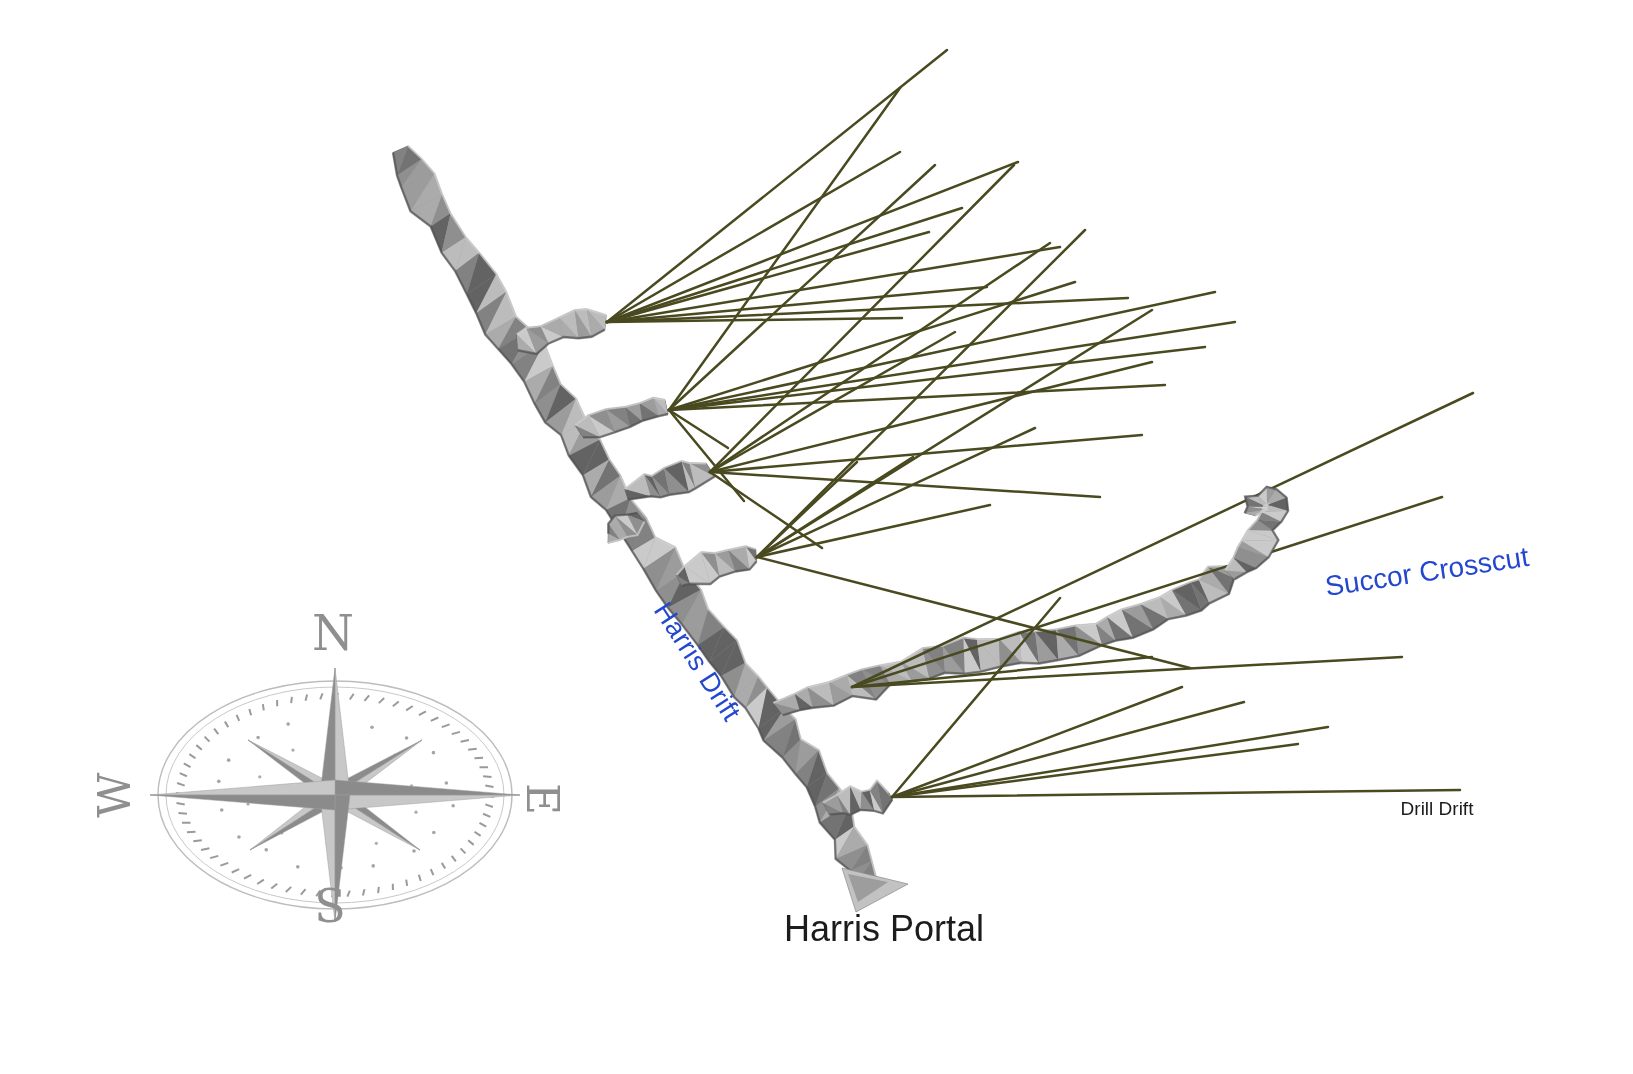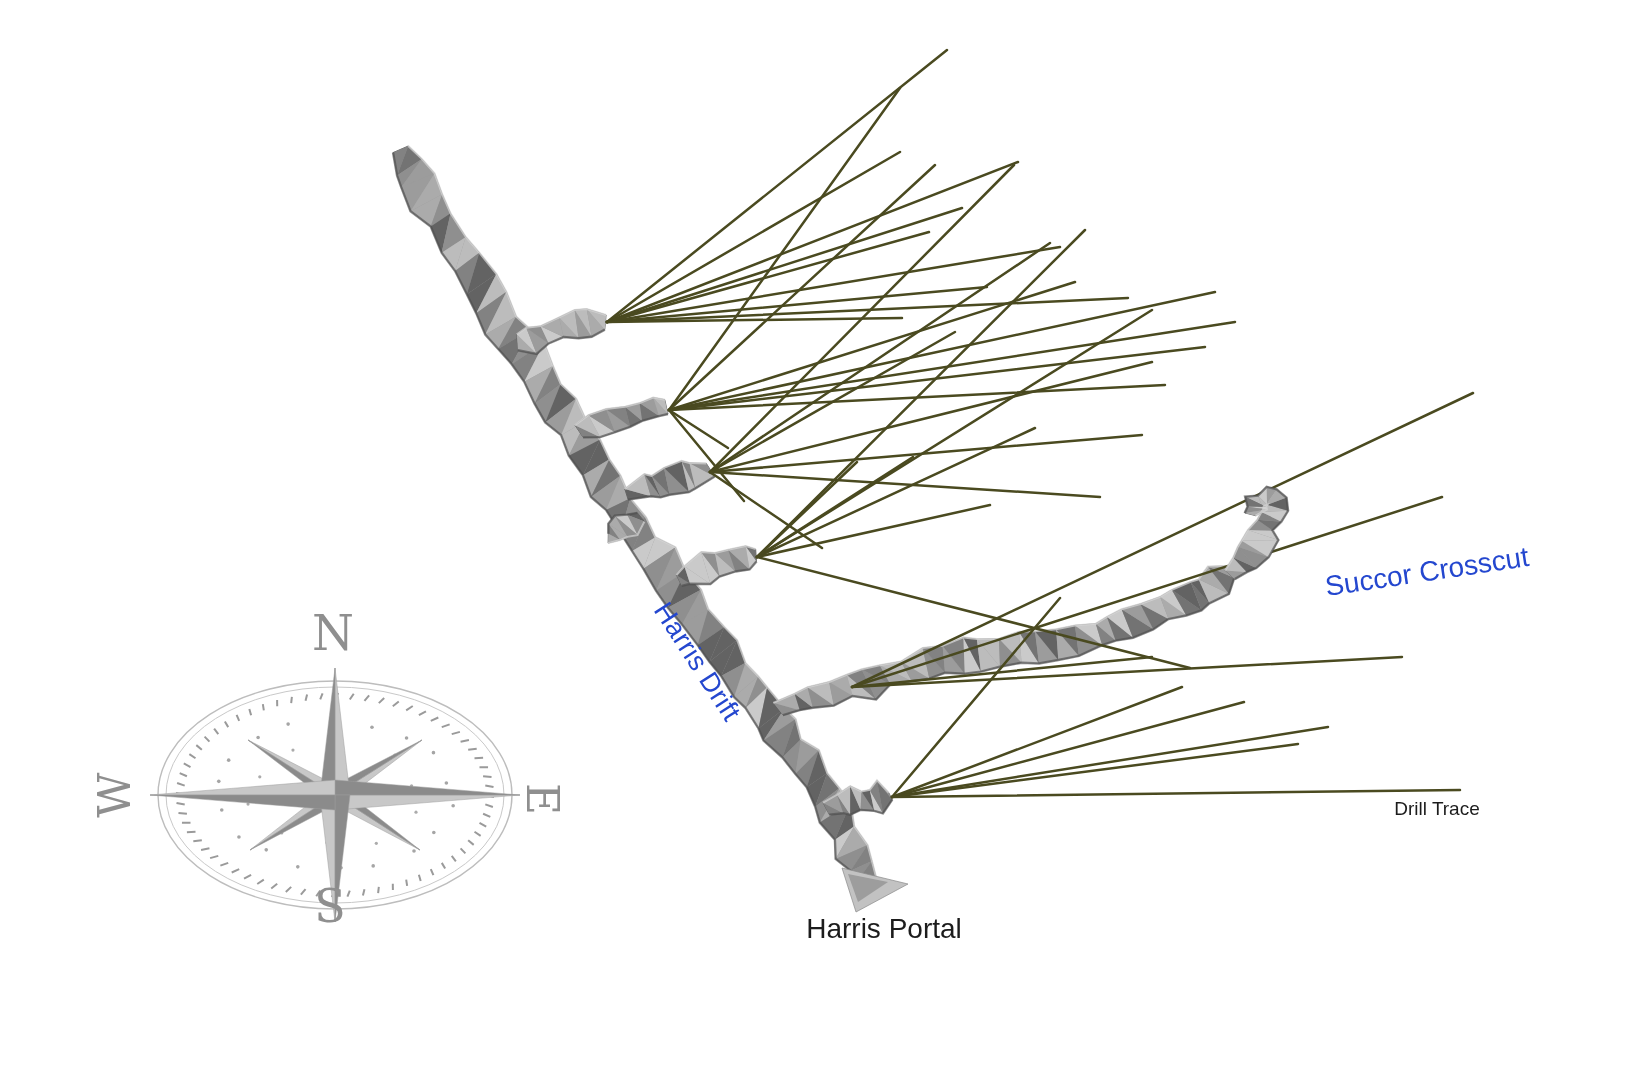--- a/index.html
+++ b/index.html
@@ -4,21 +4,21 @@
 <style>
   html,body{margin:0;padding:0;background:#e8e8e8;}
   .stage{
     position:relative;width:1633px;height:1074px;background:#ffffff;
     overflow:hidden;font-family:"Liberation Sans",sans-serif;
   }
   .stage svg{position:absolute;left:0;top:0;}
   .lbl{position:absolute;white-space:nowrap;transform-origin:center center;}
   .lbl-harris-drift{left:697px;top:662px;font-size:27px;transform:translate(-50%,-50%) rotate(57deg);letter-spacing:.5px;}
   .lbl-succor{left:1427px;top:572px;font-size:28px;transform:translate(-50%,-50%) rotate(-8.5deg);}
-  .lbl-portal{left:884px;top:929px;font-size:28px;transform:translate(-50%,-50%);}
+  .lbl-portal{left:884px;top:929px;font-size:36px;transform:translate(-50%,-50%);}
   .lbl-drill{left:1437px;top:809px;font-size:19px;transform:translate(-50%,-50%);}
   .compass-letter{font-family:"DejaVu Serif","Liberation Serif",serif;}
 </style>
 </head>
 <body>
 
 <div class="stage" style="background: rgb(255, 255, 255);">
   <svg id="scene" width="1633" height="1074" viewBox="0 0 1633 1074">
     <g id="compass">
       <g id="compass-gen">
@@ -483,14 +483,14 @@
         <g>
           <polygon points="842,868 908,884 856,912" fill="#c2c2c2" stroke="#8a8a8a" stroke-width="0.7"></polygon>
           <polygon points="848,874 888,882 858,902" fill="#9d9d9d"></polygon>
         </g>
       </g>
   </svg>
 
   <div class="lbl lbl-harris-drift" style="color: rgb(36, 71, 207);">Harris Drift</div>
   <div class="lbl lbl-succor" style="color: rgb(36, 71, 207);">Succor Crosscut</div>
   <div class="lbl lbl-portal" style="color: rgb(28, 28, 28);">Harris Portal</div>
-  <div class="lbl lbl-drill" style="color: rgb(28, 28, 28);">Drill Trace</div>
+  <div class="lbl lbl-drill" style="color: rgb(28, 28, 28);">Drill Drift</div>
 </div>
 
 </body></html>

